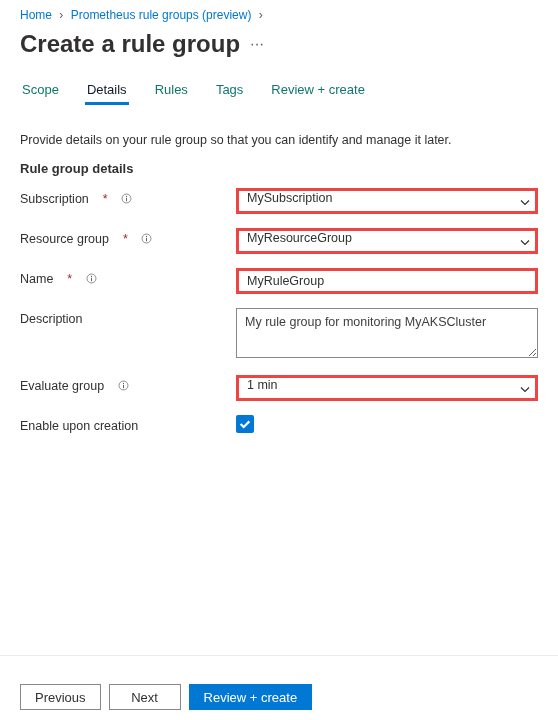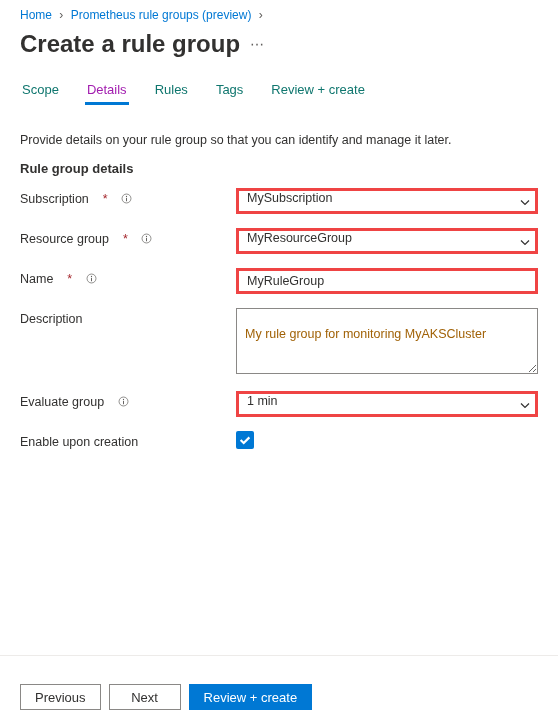--- a/index.html
+++ b/index.html
@@ -36,21 +36,21 @@
       border-bottom: none;
       font-size: 13px;
     }
     .tab {
       padding: 6px 2px 8px 2px;
       cursor: pointer;
       color: #0f766e;
       position: relative;
     }
     .tab.active {
-      color: #a21caf;
+      color: #0f172a;
       font-weight: 400;
     }
     .tab.active::after {
       content: '';
       position: absolute;
       left: 0; right: 0; bottom: 0;
       height: 3px;
       background: #0078d4;
     }
     .content {
@@ -101,23 +101,23 @@
       transform: translateY(-50%);
       pointer-events: none;
       color: #323130;
     }
     .textarea {
       width: 100%;
       min-height: 50px;
       border: 1px solid #8a8886;
       font-family: inherit;
       font-size: 12.5px;
-      padding: 18px 8px;
+      padding: 6px 8px;
       resize: vertical;
-      color: #a16207;
+      color: #404040;
     }
     .checkbox {
       width: 18px; height: 18px;
       background: #0078d4;
       display: flex;
       align-items: center;
       justify-content: center;
       cursor: pointer;
       border-radius: 2px;
     }

